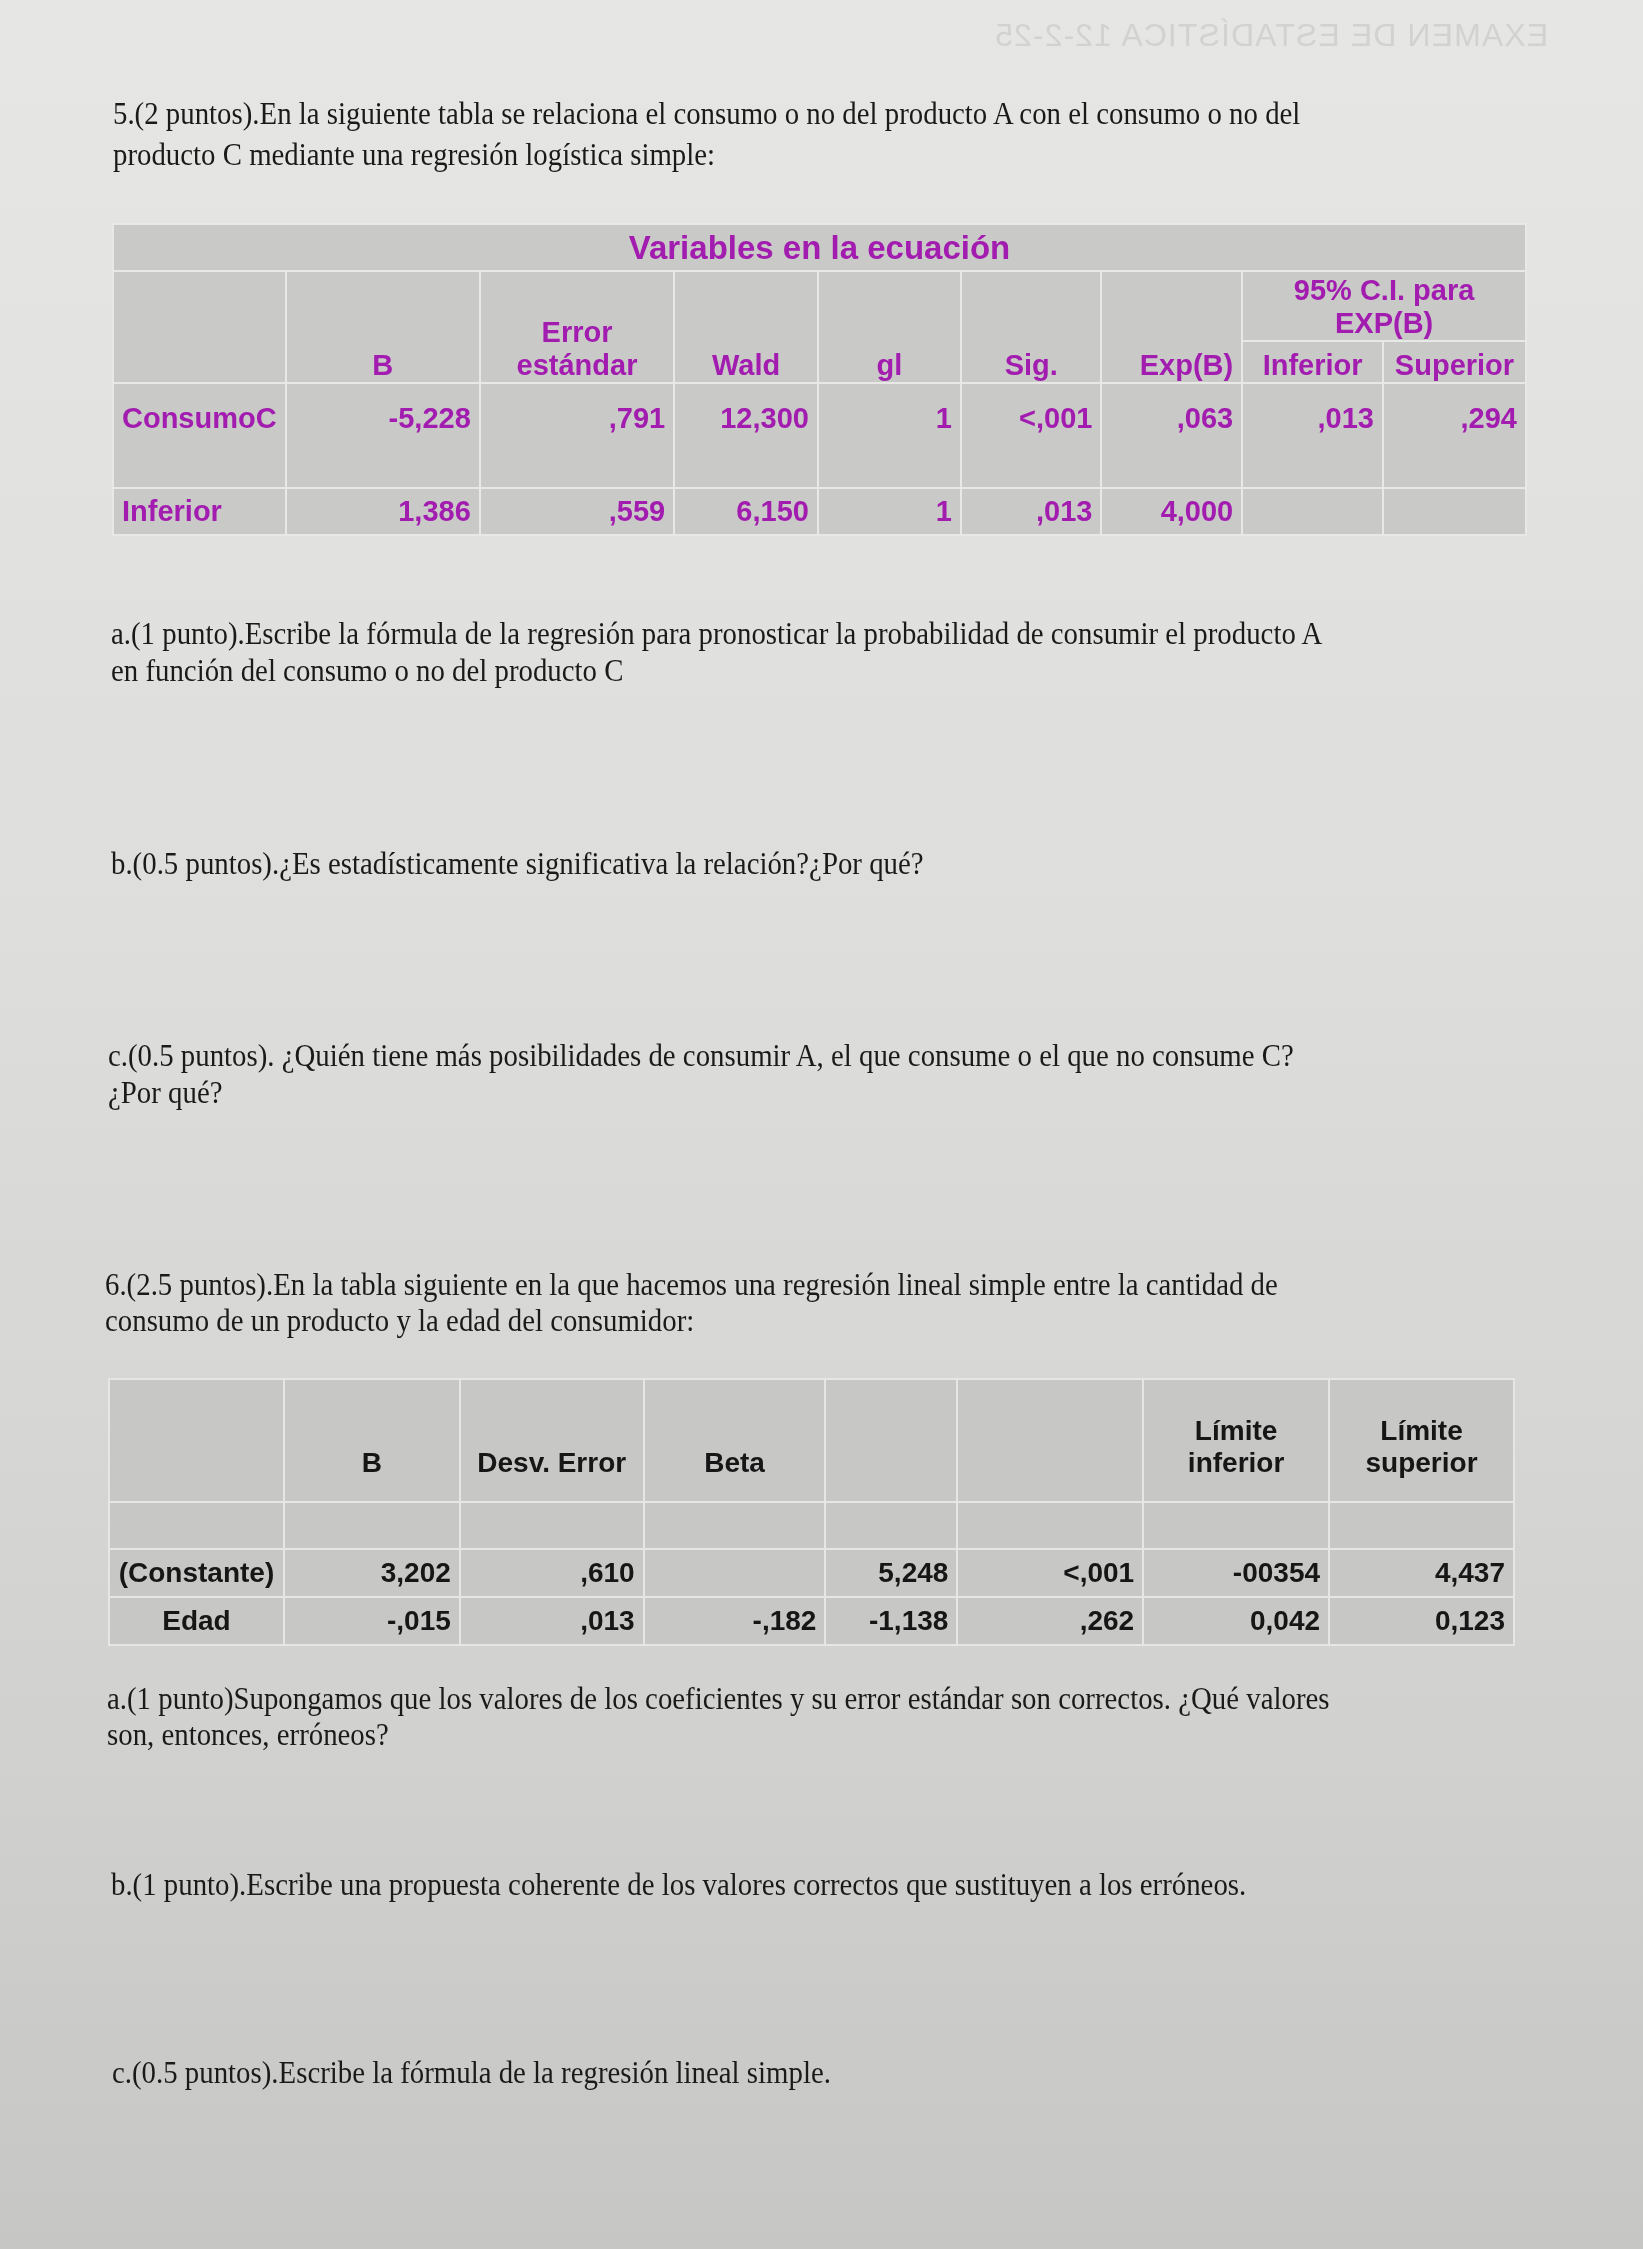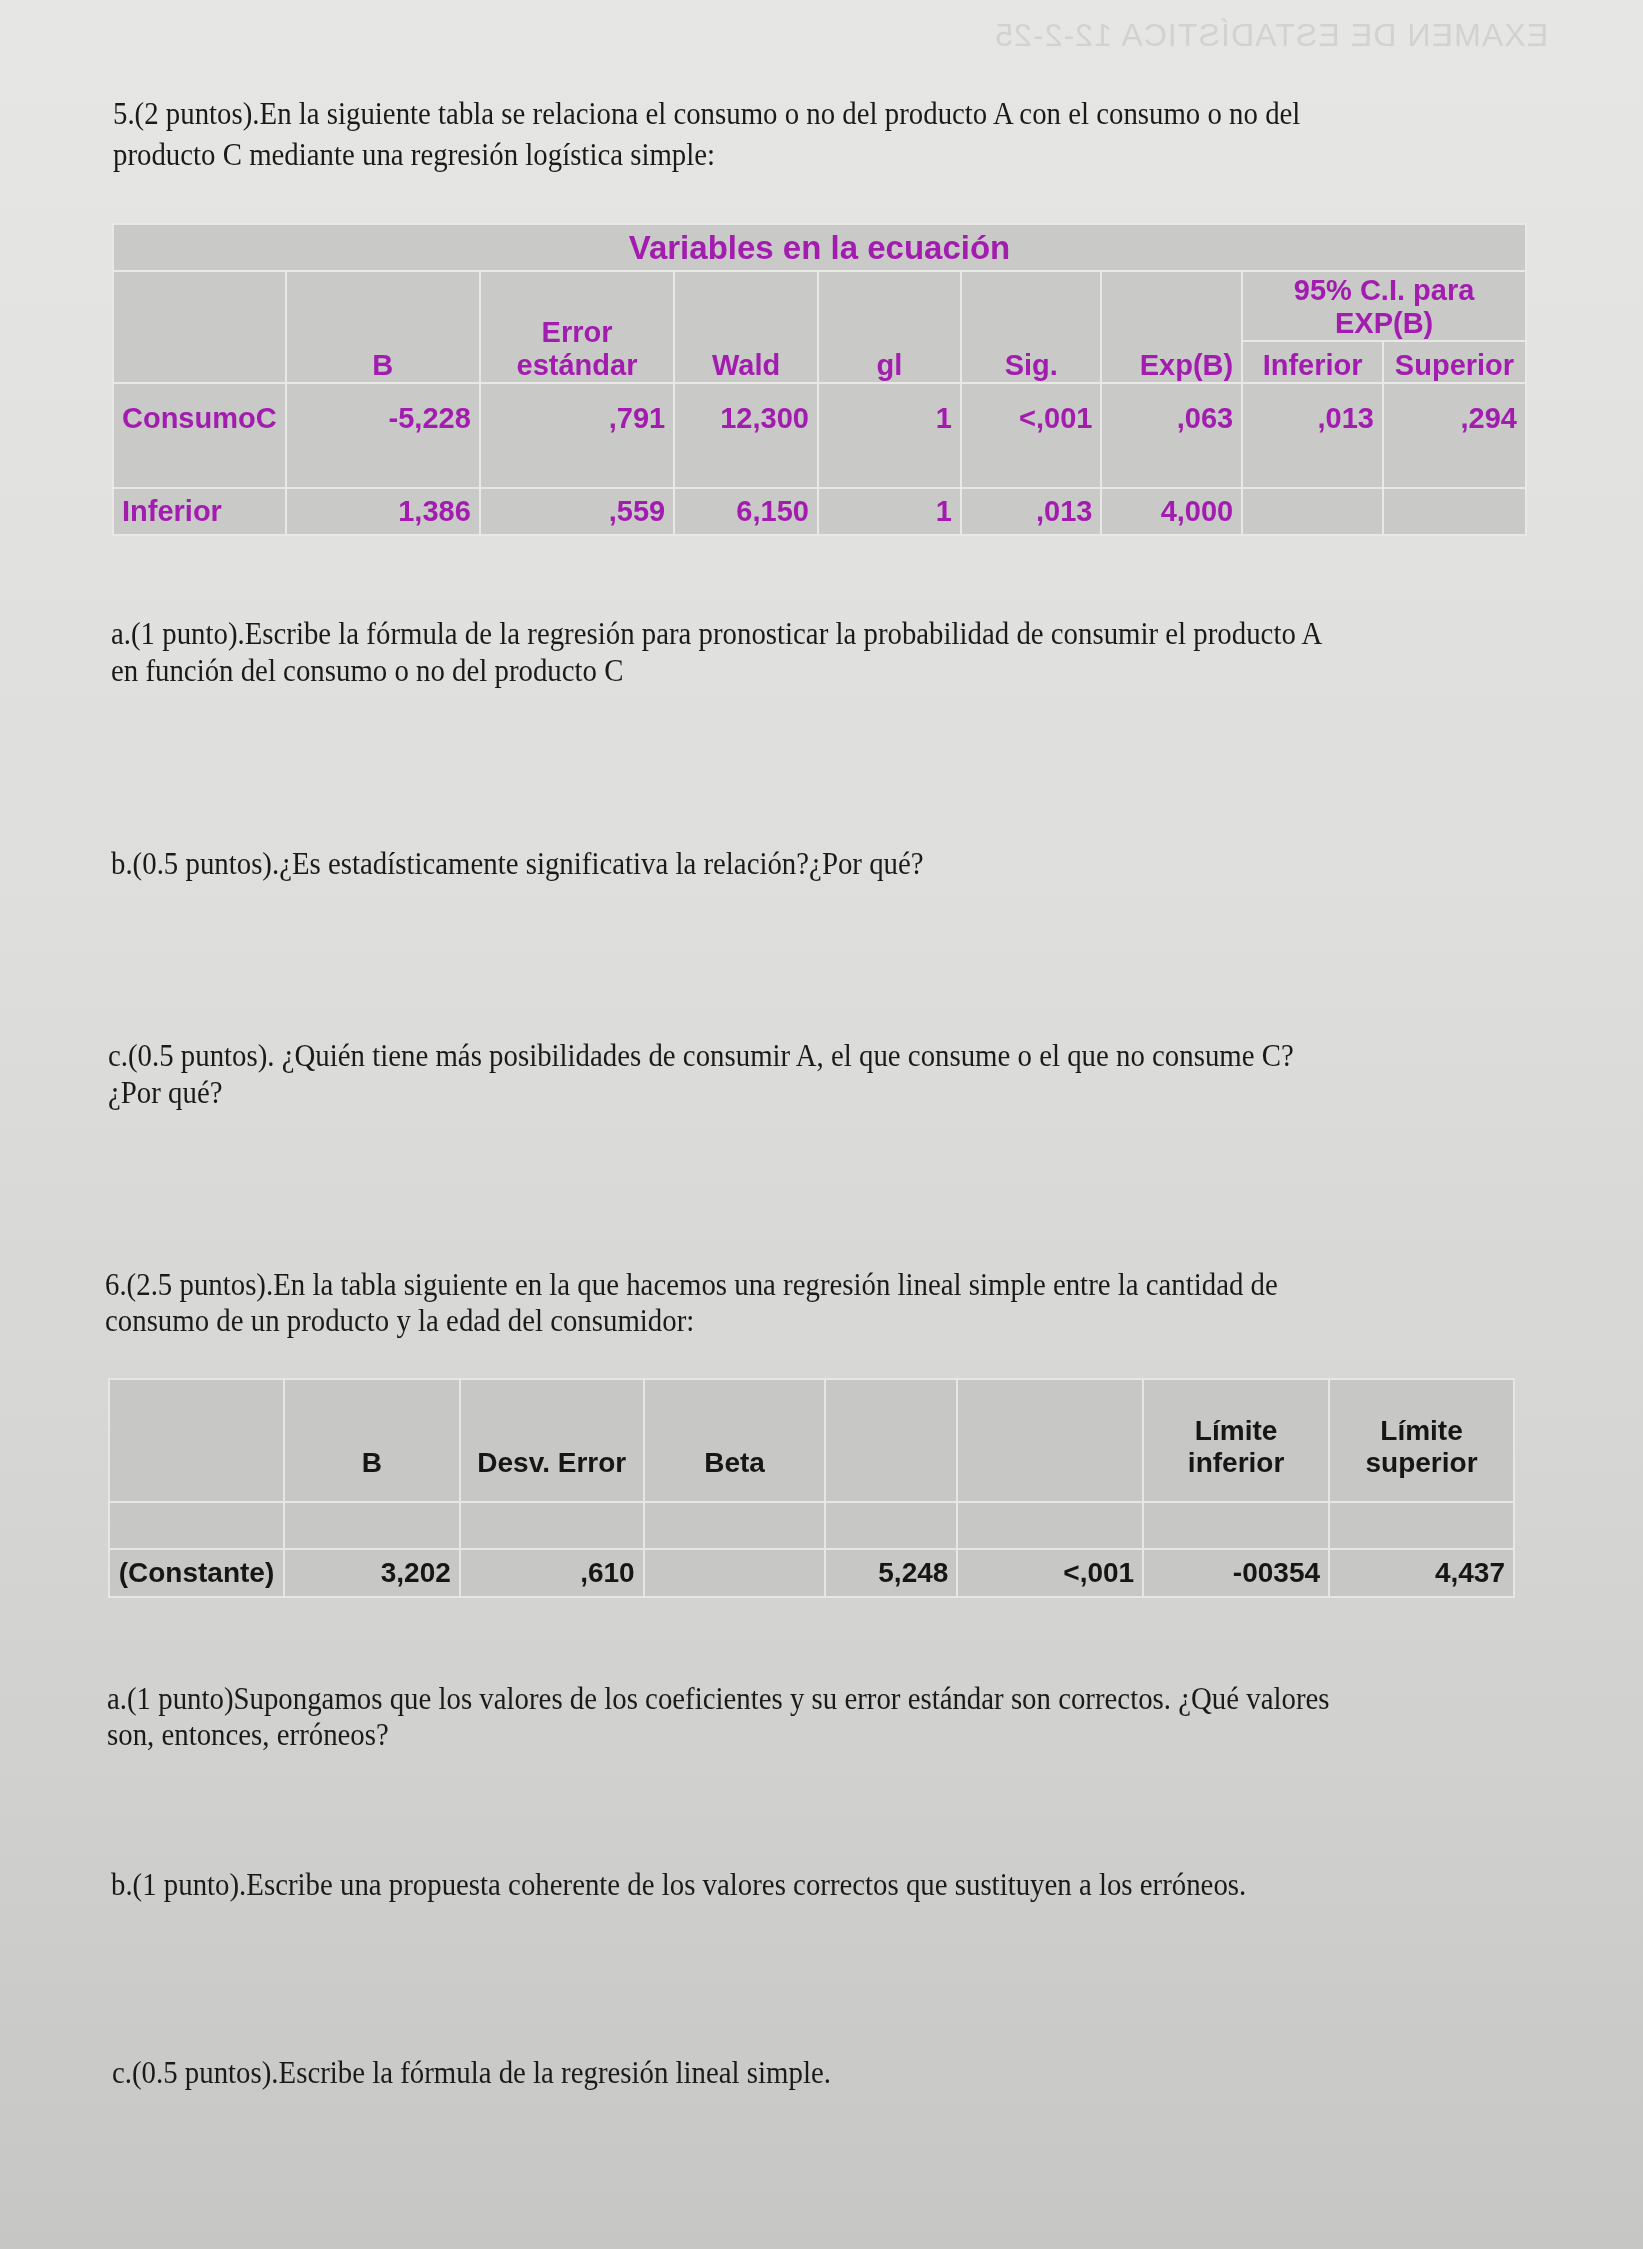--- a/index.html
+++ b/index.html
@@ -208,20 +208,30 @@
   <tr class="r">
     <td class="lbl">(Constante)</td>
     <td class="num">3,202</td>
     <td class="num">,610</td>
     <td class="num"></td>
     <td class="num">5,248</td>
     <td class="num">&lt;,001</td>
     <td class="num">-00354</td>
     <td class="num">4,437</td>
   </tr>
+  <tr class="r">
+    <td class="lbl">Edad</td>
+    <td class="num">-,015</td>
+    <td class="num">,013</td>
+    <td class="num">-,182</td>
+    <td class="num">-1,138</td>
+    <td class="num">,262</td>
+    <td class="num">0,042</td>
+    <td class="num">0,123</td>
+  </tr>
 </tbody>
   </table>
 
 <div class="q" style="left:107px; top:1678px;">a.(1 punto)Supongamos que los valores de los coeficientes y su error estándar son correctos. ¿Qué valores</div>
 <div class="q" style="left:107px; top:1714px;">son, entonces, erróneos?</div>
 
 <div class="q" style="left:111px; top:1864px;">b.(1 punto).Escribe una propuesta coherente de los valores correctos que sustituyen a los erróneos.</div>
 
 <div class="q" style="left:112px; top:2052px;">c.(0.5 puntos).Escribe la fórmula de la regresión lineal simple.</div>
 

